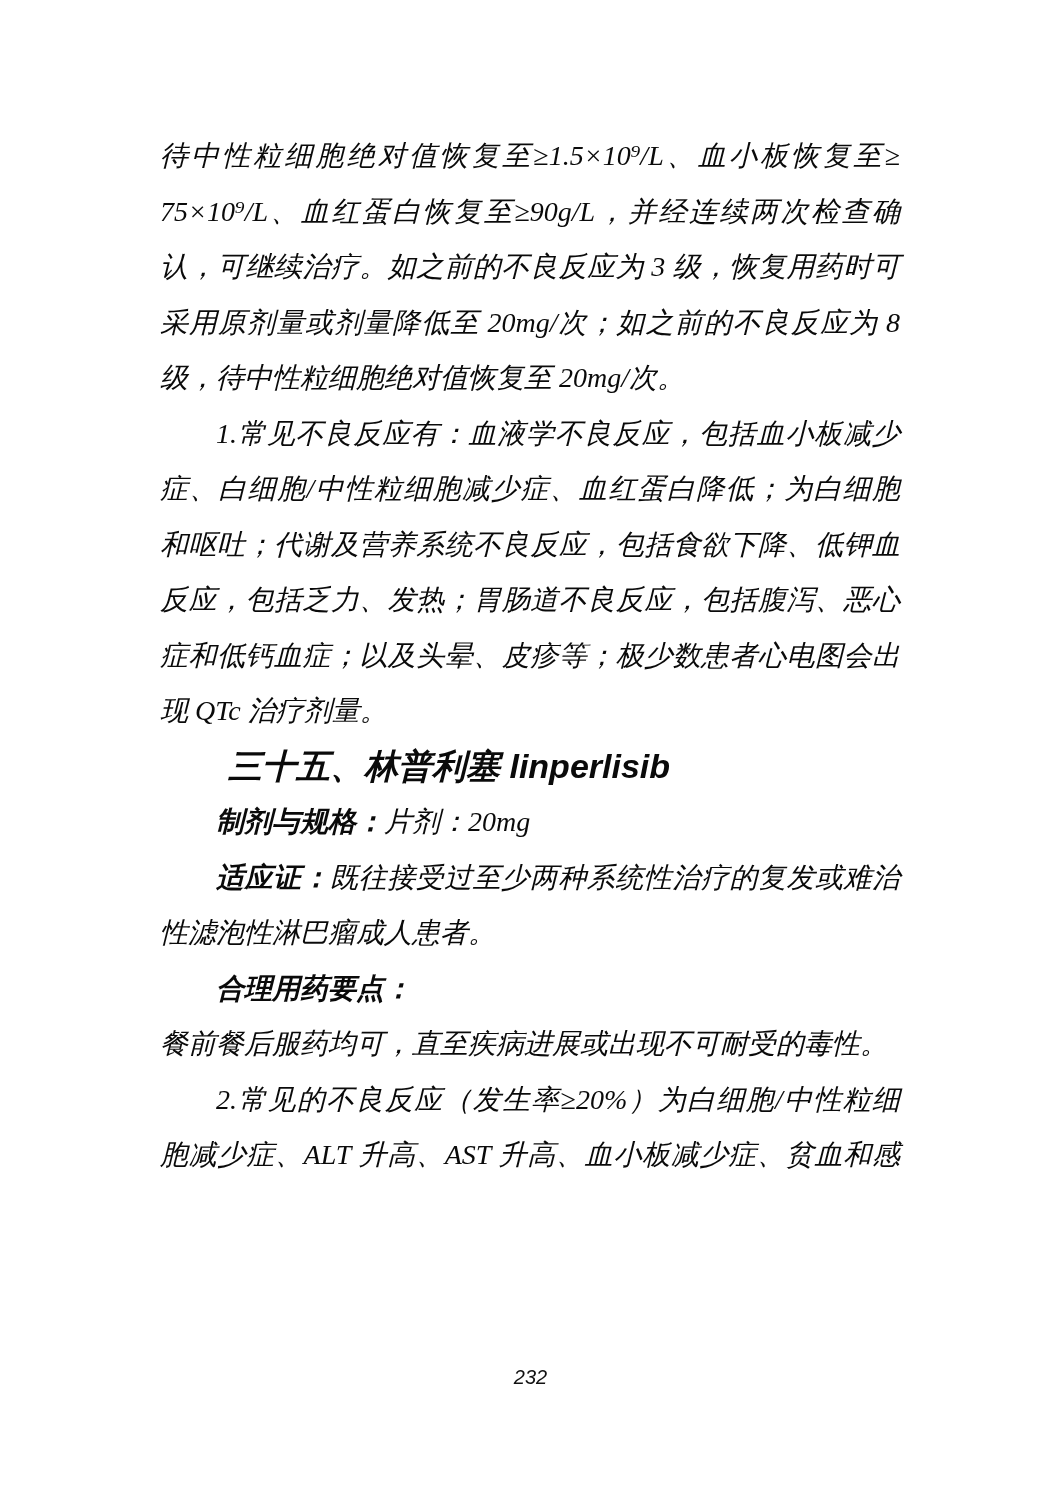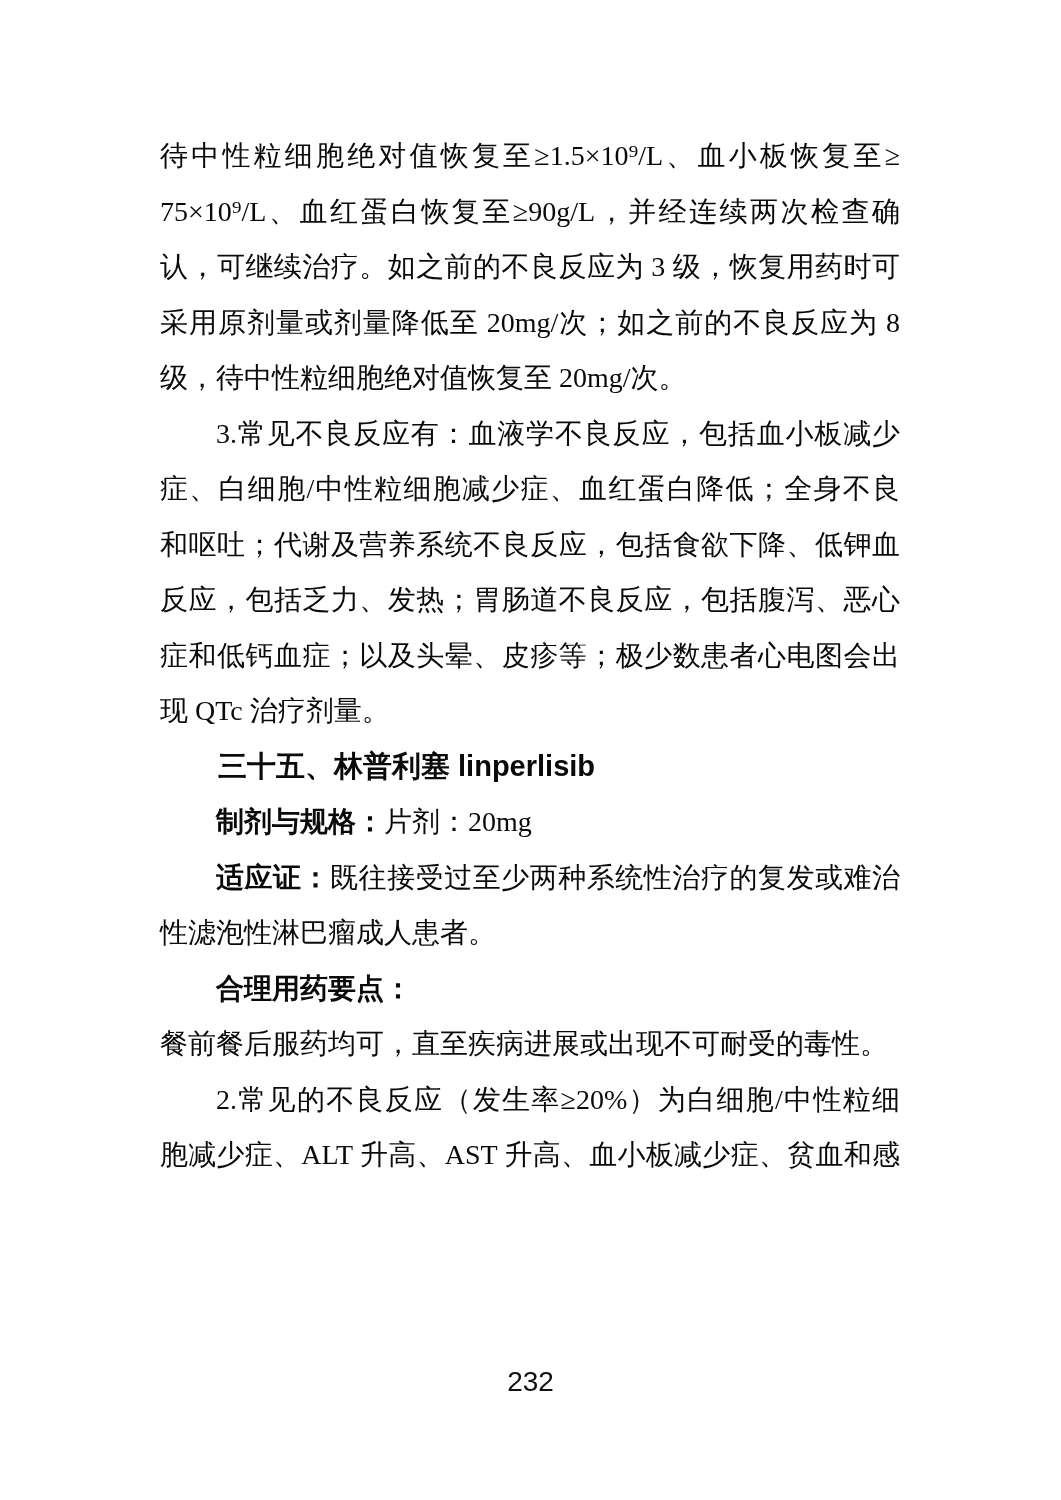--- a/index.html
+++ b/index.html
@@ -8,20 +8,21 @@
     background: #ffffff;
   }
   .page {
     position: relative;
     width: 1061px;
     height: 1500px;
     background: #ffffff;
     color: #000000;
     font-family: "Liberation Serif", "DejaVu Serif", serif;
     overflow: hidden;
+    font-style: italic;
   }
   .content {
     position: absolute;
     left: 160px;
     top: 128px;
     width: 740px;
     font-size: 28px;
     line-height: 55.5px;
     color: #0a0a0a;
   }
@@ -36,50 +37,50 @@
   }
   .line.ind {
     text-indent: 2em;
   }
   .bold-label,
   .heading-line {
     font-weight: bold;
     font-family: "Liberation Sans", "DejaVu Sans", sans-serif;
   }
   .heading-line {
-    font-size: 29px;
+    font-size: 34px;
   }
   .page-number {
     position: absolute;
     left: 0;
     width: 100%;
     top: 1366px;
     text-align: center;
     font-family: "Liberation Sans", "DejaVu Sans", sans-serif;
-    font-size: 28px;
+    font-size: 20px;
     color: #111111;
   }
 </style>
 </head>
 <body>
 
 <div class="page">
   <div class="content">
 
     <div class="para">
       <div class="line jl">待中性粒细胞绝对值恢复至≥1.5×10⁹/L、血小板恢复至≥</div>
       <div class="line jl">75×10⁹/L、血红蛋白恢复至≥90g/L，并经连续两次检查确</div>
       <div class="line jl">认，可继续治疗。如之前的不良反应为 3 级，恢复用药时可</div>
       <div class="line jl">采用原剂量或剂量降低至 20mg/次；如之前的不良反应为 8</div>
       <div class="line">级，待中性粒细胞绝对值恢复至 20mg/次。</div>
     </div>
 
     <div class="para">
-      <div class="line jl ind">3.常见不良反应有：血液学不良反应，包括血小板减少</div>
-      <div class="line jl">症、白细胞/中性粒细胞减少症、血红蛋白降低；全身不良</div>
+      <div class="line jl ind">1.常见不良反应有：血液学不良反应，包括血小板减少</div>
+      <div class="line jl">症、白细胞/中性粒细胞减少症、血红蛋白降低；为白细胞</div>
       <div class="line jl">和呕吐；代谢及营养系统不良反应，包括食欲下降、低钾血</div>
       <div class="line jl">反应，包括乏力、发热；胃肠道不良反应，包括腹泻、恶心</div>
       <div class="line jl">症和低钙血症；以及头晕、皮疹等；极少数患者心电图会出</div>
       <div class="line">现 QTc 治疗剂量。</div>
     </div>
 
 
     <div class="para">
       <div class="line ind heading-line">三十五、林普利塞 linperlisib</div>
     </div>

